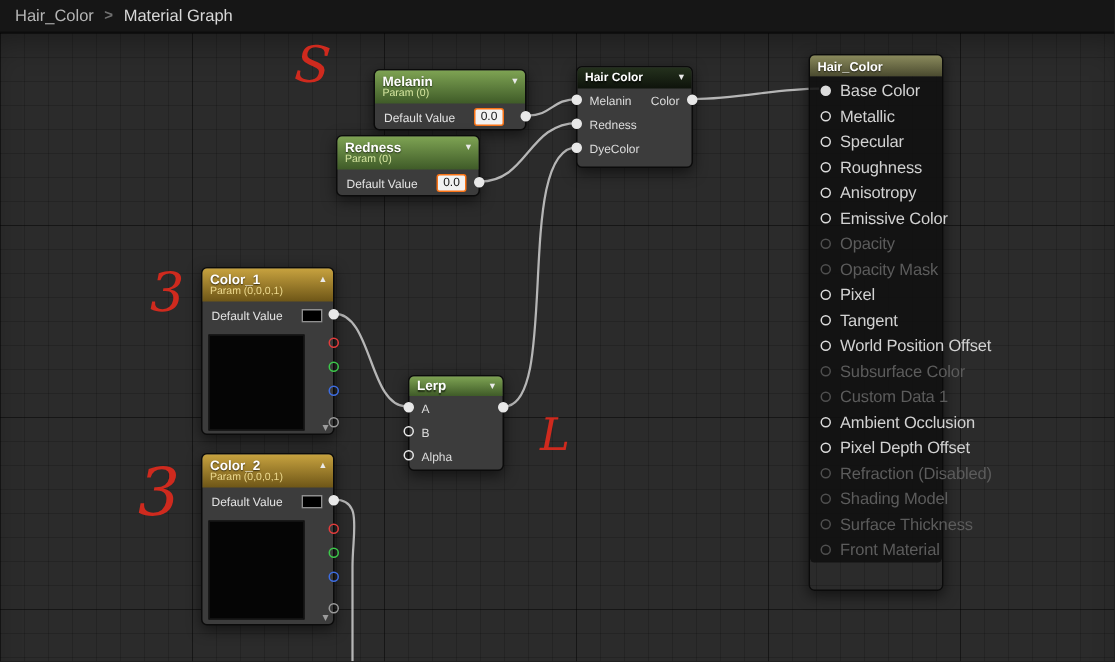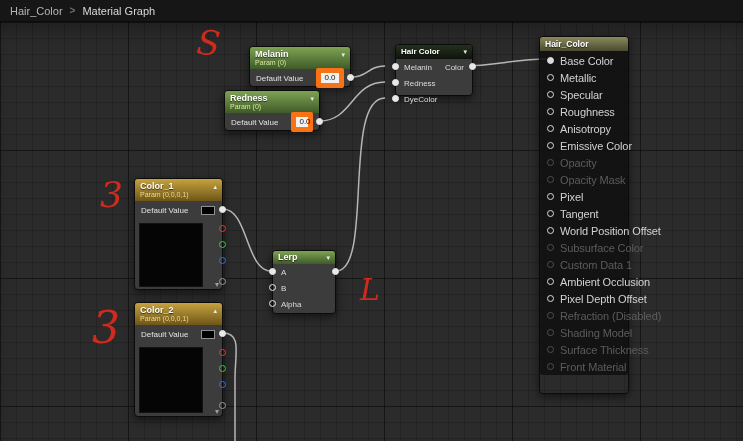--- a/index.html
+++ b/index.html
@@ -53,21 +53,21 @@
   .pin.filled { background:#e8e8e8; }
   .pin.red   { border-color:#e23c3c; }
   .pin.green { border-color:#3cc84a; }
   .pin.blue  { border-color:#3d6de2; }
   .pin.gray  { border-color:#9b9b9b; }
 
   
   .valrow { display:flex; align-items:center; gap:13px; padding:0 6px; height:18px; }
   .vlbl { font-size:8px; color:#e2e2e2; white-space:nowrap; }
   .vbox { background:#f2f2f2; color:#111; font-size:8px; line-height:10px;
-          padding:0 3px; border-radius:2px; border:5px solid #f97316; min-width:17px;
+          padding:0 3px; border-radius:2px; border:1px solid #f97316; min-width:17px;
           text-align:center; }
 
   
   .swatch { width:14px; height:9px; background:#000; border:1px solid #8f8f8f; }
   .preview { position:absolute; left:4px; top:44px; width:64px; height:64px;
              background:#050505; border:1px solid #121212; }
   .expander { position:absolute; right:3px; bottom:0px; font-size:8px; color:#9d9d9d; }
 
   
   .frow { display:flex; align-items:center; justify-content:space-between;
@@ -135,21 +135,21 @@
       </div>
       <div class="sub">Param (0)</div>
     </div>
     <div class="valrow">
       <span class="vlbl">Default Value</span>
       <span class="vbox">0.0</span>
     </div>
     <span class="pin filled" style="right:-4px; top:27px"></span>
   </div>
 
-  <div class="node" style="left:395px; top:22px; width:78px; height:52px">
+  <div class="node" style="left:384px; top:22px; width:78px; height:68px">
     <div class="hdr dark-hdr">
       <div class="hrow">
         <span class="t" style="font-size:8px">Hair Color</span>
         <span class="chev">▾</span>
       </div>
     </div>
     <div class="frow">
       <span>Melanin</span>
       <span>Color</span>
     </div>

